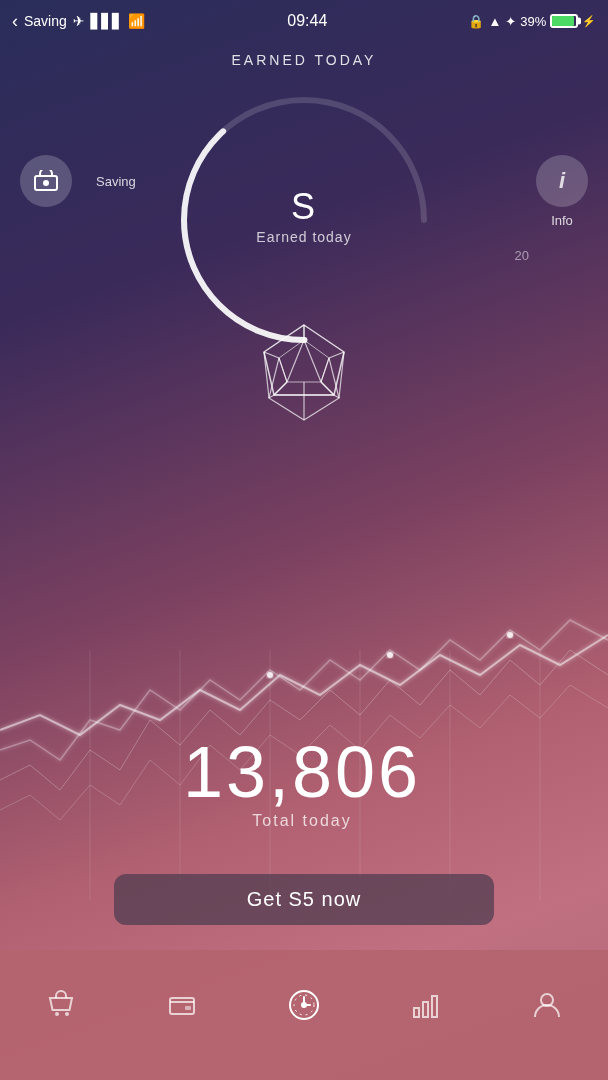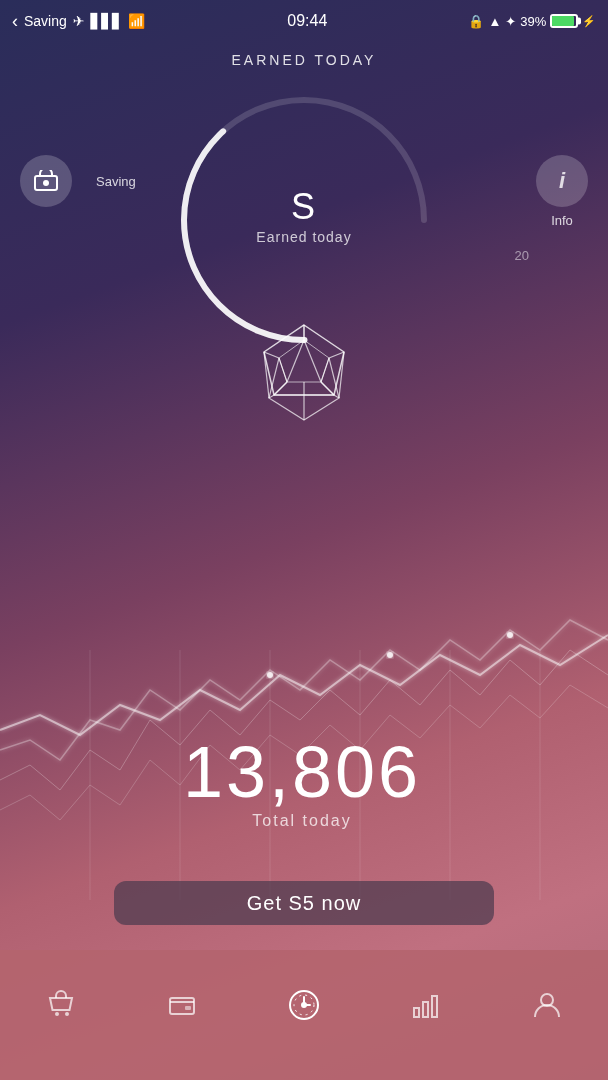--- a/index.html
+++ b/index.html
@@ -244,21 +244,21 @@
       letter-spacing: 2px;
     }
 
     
     .cta-button {
       position: absolute;
       bottom: 155px;
       left: 50%;
       transform: translateX(-50%);
       width: 380px;
-      height: 44px;
+      height: 51px;
       background: rgba(80, 60, 80, 0.75);
       border: none;
       border-radius: 12px;
       color: white;
       font-size: 20px;
       font-weight: 300;
       letter-spacing: 1px;
       cursor: pointer;
       display: flex;
       align-items: center;

